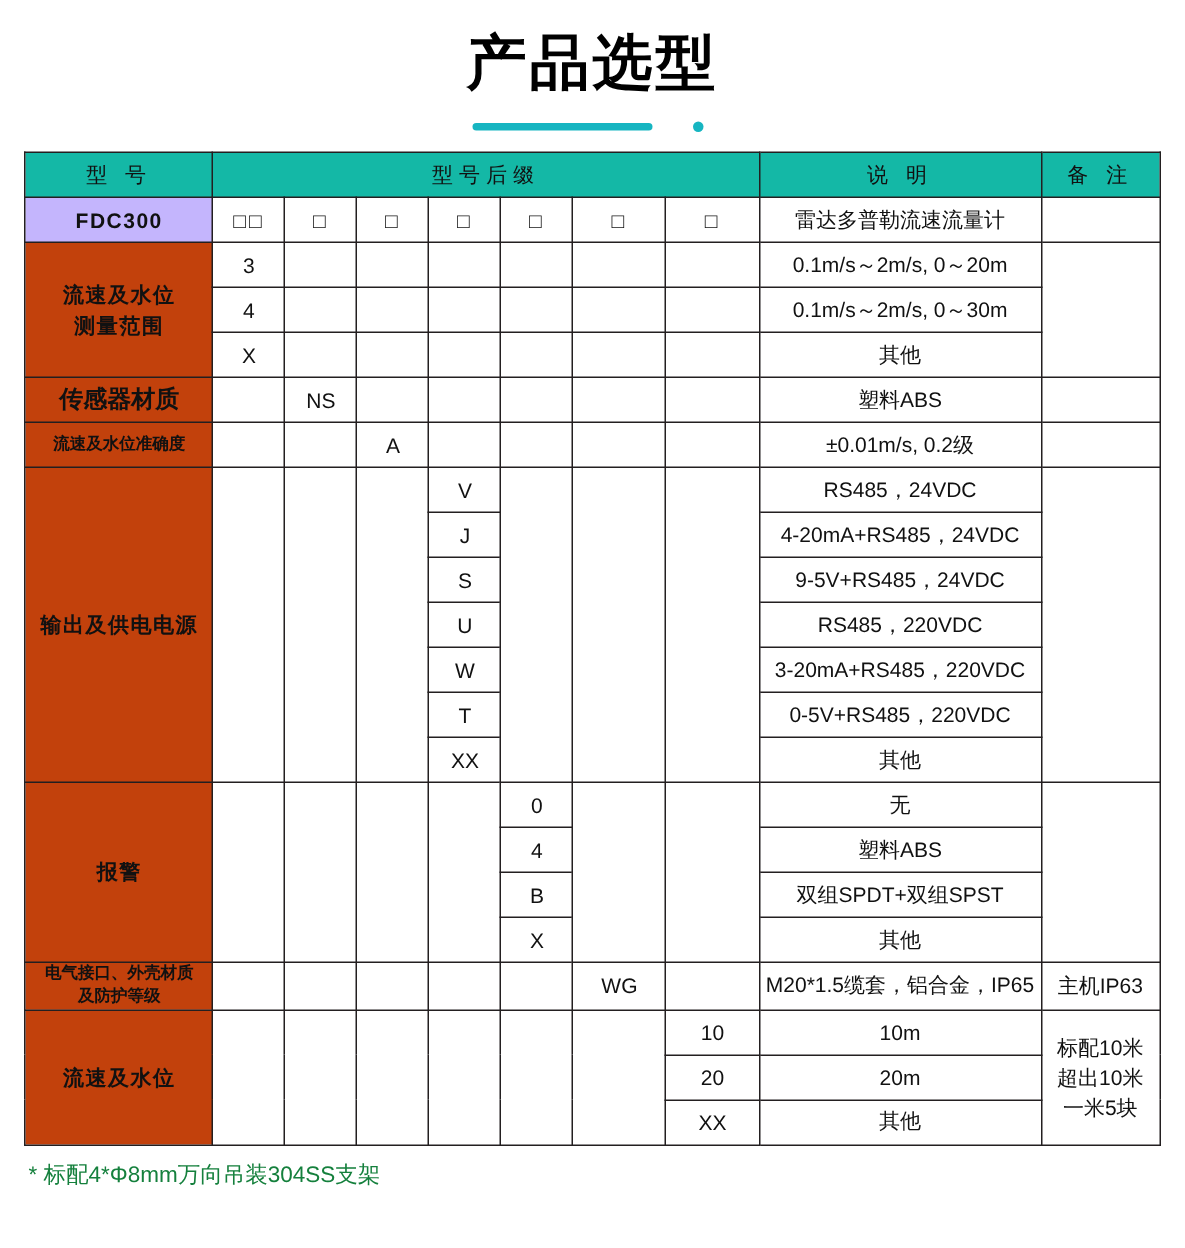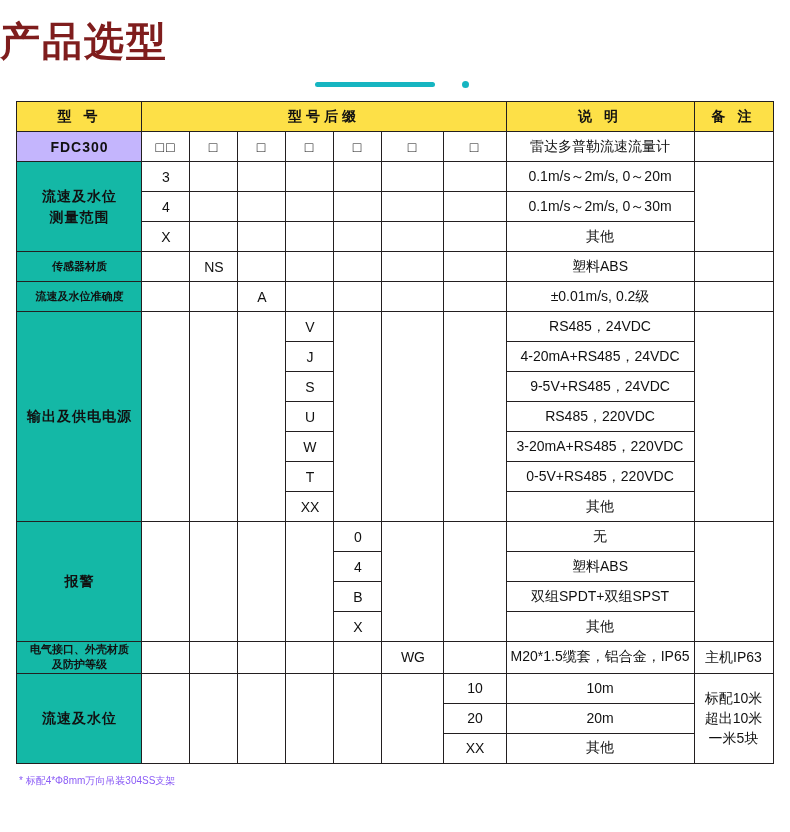--- a/index.html
+++ b/index.html
@@ -8,24 +8,24 @@
     width: 790px; height: 832px;
     background: #ffffff;
     font-family: "Liberation Sans", sans-serif;
   }
   #page {
     position: relative;
     width: 790px; height: 832px;
     overflow: hidden;
   }
   .title {
-    text-align: left;
+    text-align: center;
     font-size: 40px;
     font-weight: bold;
-    color: #7f1d1d;
+    color: #000000;
     letter-spacing: 2px;
     padding-top: 14px;
     padding-bottom: 6px;
     font-family: "Liberation Sans", sans-serif;
   }
   .title-rule {
     width: 160px;
     height: 6px;
     margin: 6px auto 14px auto;
     position: relative;
@@ -53,37 +53,37 @@
   table.spec td, table.spec th {
     border: 1px solid #231f20;
     padding: 0;
     text-align: center;
     vertical-align: middle;
     font-size: 14px;
     color: #111111;
     height: 30px;
   }
   .hdr {
-    background: #fde047;
+    background: #14b8a6;
     color: #ffffff;
-    font-weight: bold;
+    font-weight: normal;
     font-size: 17px;
     height: 38px;
     letter-spacing: 4px;
   }
   .cat {
-    background: #14b8a6;
+    background: #c2410c;
     color: #ffffff;
     font-weight: bold;
     font-size: 15px;
     letter-spacing: 1px;
     line-height: 1.5;
   }
   .cat.small {
-    font-size: 11px;
+    font-size: 16px;
     letter-spacing: 0;
   }
   .cat.xsmall {
     font-size: 11px;
     letter-spacing: 0;
     line-height: 1.4;
   }
   .code {
     background: #c4b5fd;
     color: #ffffff;
@@ -109,22 +109,22 @@
     height: 30px;
   }
   .boxcell {
     font-size: 14px;
     letter-spacing: 2px;
     color: #111111;
   }
   .footnote {
     width: 756px;
     margin: 10px auto 0 auto;
-    font-size: 10px;
-    color: #8b5cf6;
+    font-size: 15px;
+    color: #15803d;
     text-align: left;
     padding-left: 2px;
   }
 </style>
 </head>
 <body>
 
 <div id="page">
 
   <div class="title">产品选型</div>

